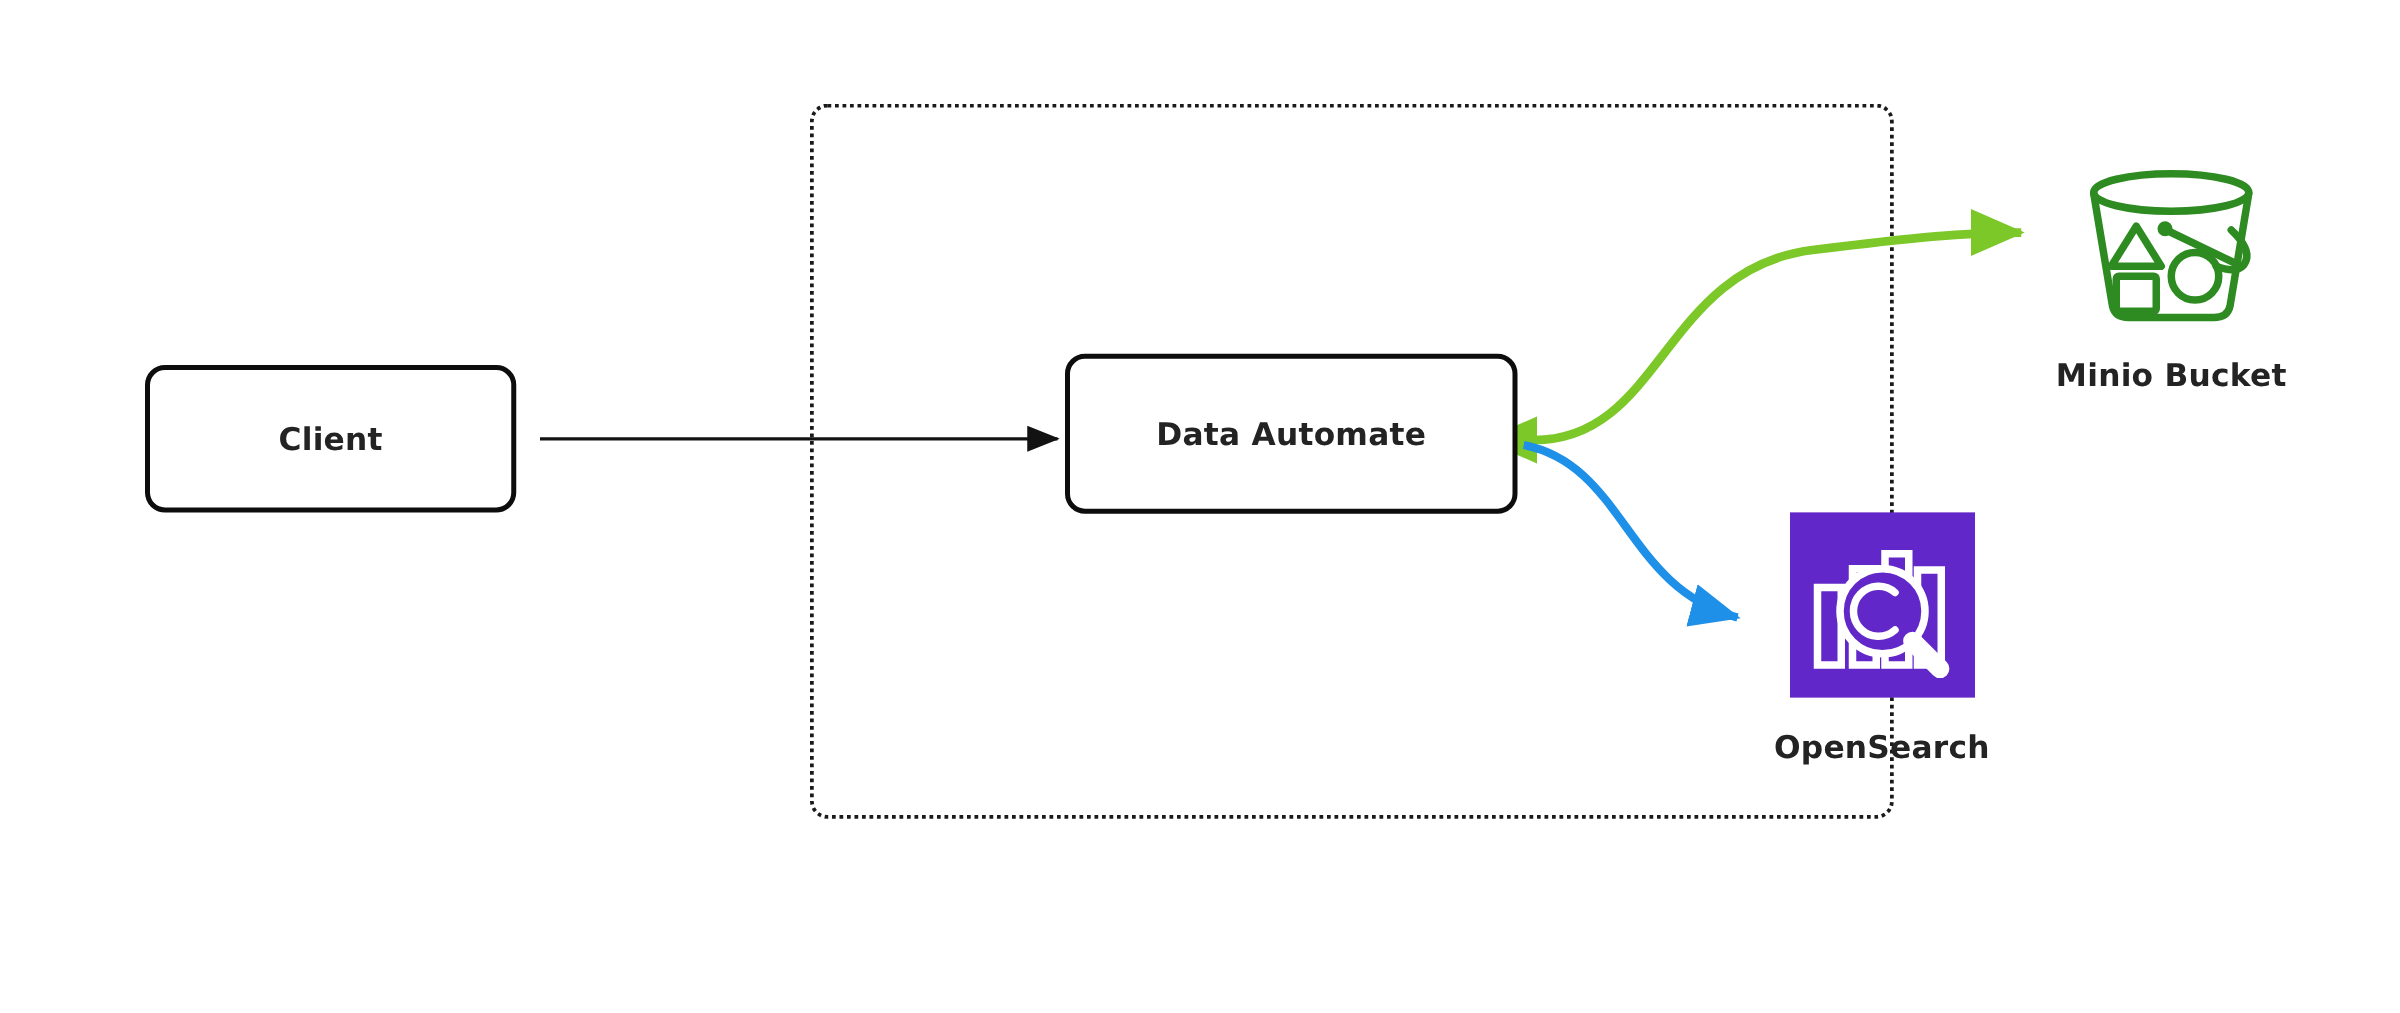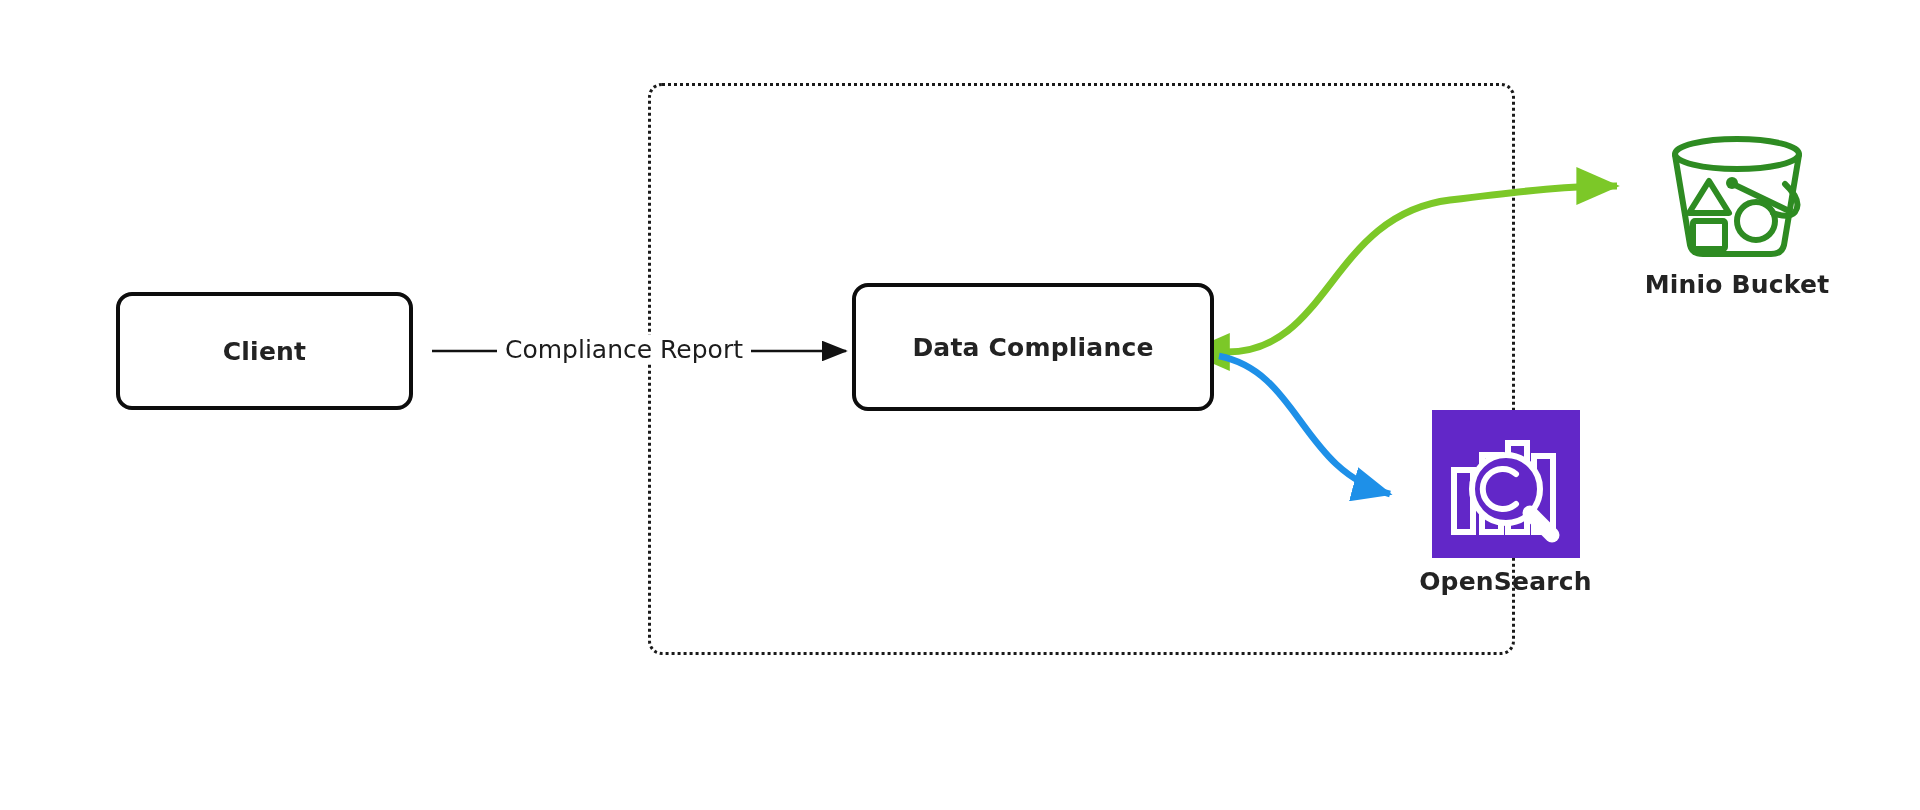--- a/index.html
+++ b/index.html
@@ -94,20 +94,21 @@
     white-space: nowrap;
   }
   #label-compliance { left: 497px; top: 335px; }
 
   
   .icon-node {
     position: absolute;
     display: flex;
     flex-direction: column;
     align-items: center;
+    gap: 16px;
   }
   .icon-caption {
     font-size: 25px;
     font-weight: bold;
     color: #232323;
     margin-top: 9px;
     white-space: nowrap;
     letter-spacing: 0.2px;
   }
   #node-minio { left: 1617px; top: 133px; width: 240px; }
@@ -150,28 +151,27 @@
 
     <g>
       <path d="M 1227 352 C 1330 352, 1330 215, 1450 200 C 1530 190, 1570 186, 1617 186" fill="none" stroke="#7CC828" stroke-width="7" stroke-linecap="butt" marker-start="url(#arrow-green-start)" marker-end="url(#arrow-green-end)"></path>
     </g>
 
     <g>
       <path d="M 1219 356 C 1300 372, 1300 470, 1390 494" fill="none" stroke="#1E90E8" stroke-width="6.5" stroke-linecap="butt" marker-end="url(#arrow-blue-end)"></path>
     </g>
   </svg>
 
-  <div class="edge-label" id="label-compliance">Compliance Report</div>
 
   <div class="node-box" id="node-client">
     <span class="node-label">Client</span>
   </div>
 
   <div class="node-box" id="node-processor">
-    <span class="node-label">Data Compliance</span>
+    <span class="node-label">Data Automate</span>
   </div>
 
   <div class="icon-node" id="node-minio">
     <svg class="minio-glyph" viewBox="0 0 148 128" xmlns="http://www.w3.org/2000/svg">
       <g fill="none" stroke="#2E8B22" stroke-width="6" stroke-linecap="round" stroke-linejoin="round">
 
         <path d="M12 22 L27 112 Q29 121 40 121 L108 121 Q119 121 121 112 L136 22"></path>
 
         <ellipse cx="74" cy="21" rx="62" ry="15"></ellipse>
 

